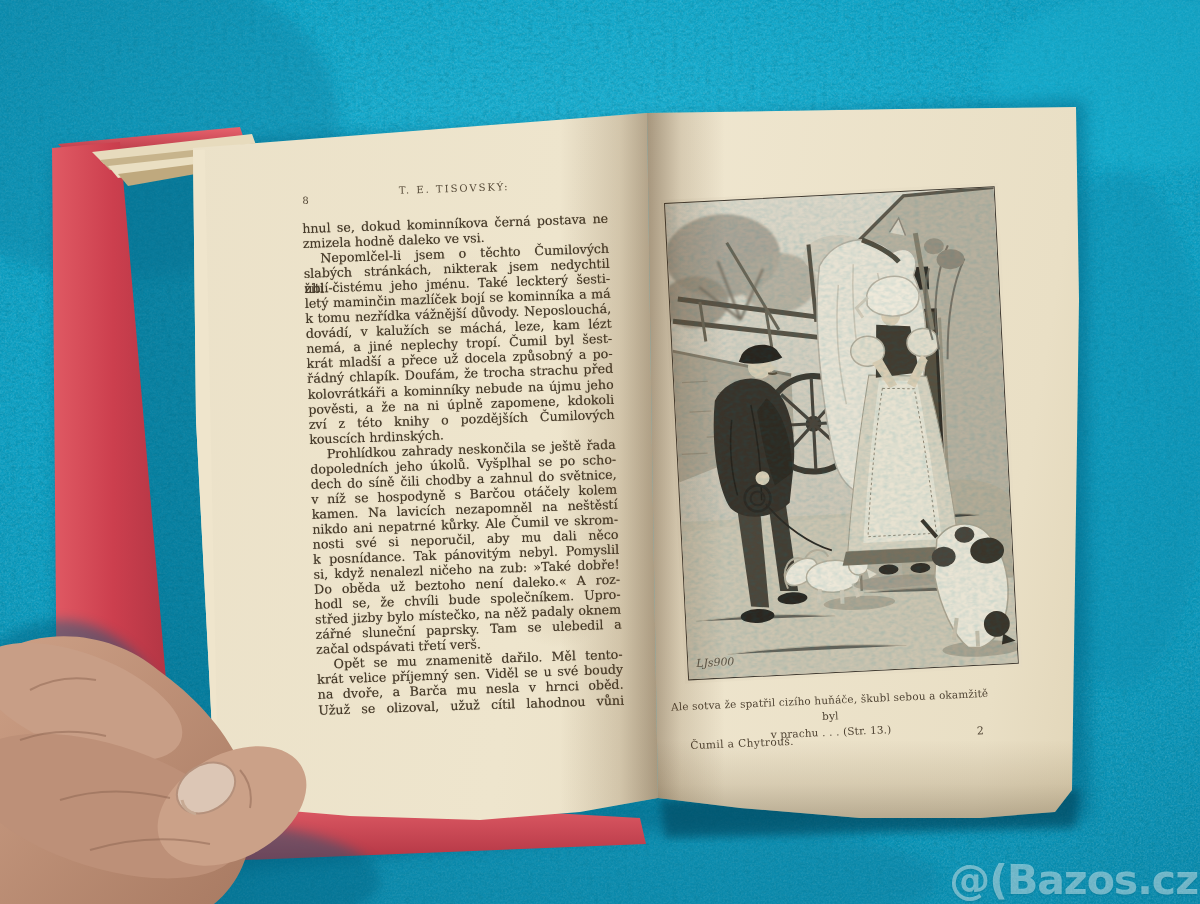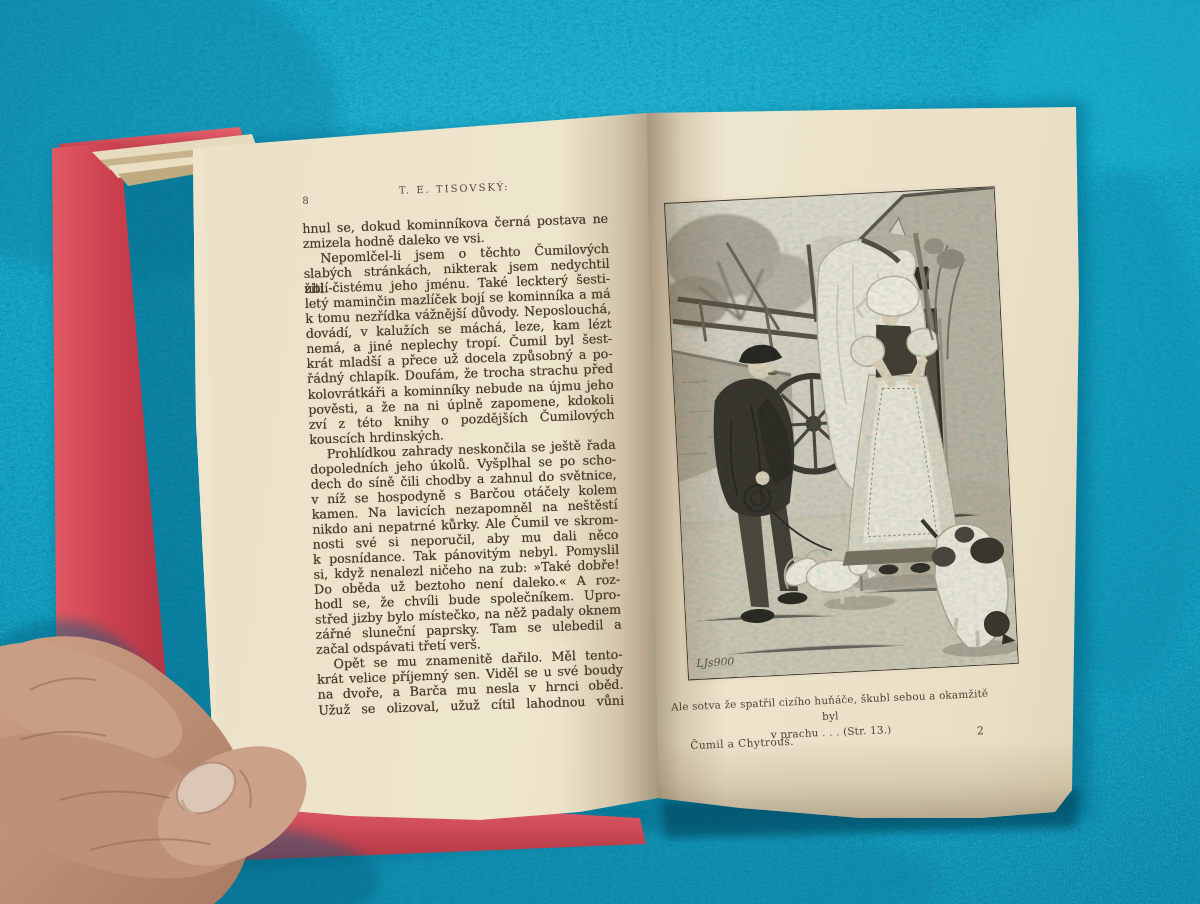--- a/index.html
+++ b/index.html
@@ -371,14 +371,15 @@
 
   <g stroke="#8d6551" stroke-width="2" opacity=".5" fill="none">
     <path d="M30,690 q30,-16 66,-10"></path>
         <path d="M20,740 q40,-14 86,-4"></path>
     <path d="M60,800 q50,-16 110,-2"></path>
         <path d="M90,850 q60,-18 120,-6"></path>
     <path d="M240,770 q14,16 10,38"></path>
   </g>
 </svg>
 
+<div class="watermark">@(Bazos.cz</div>
 
 </div>
 
 </body></html>

